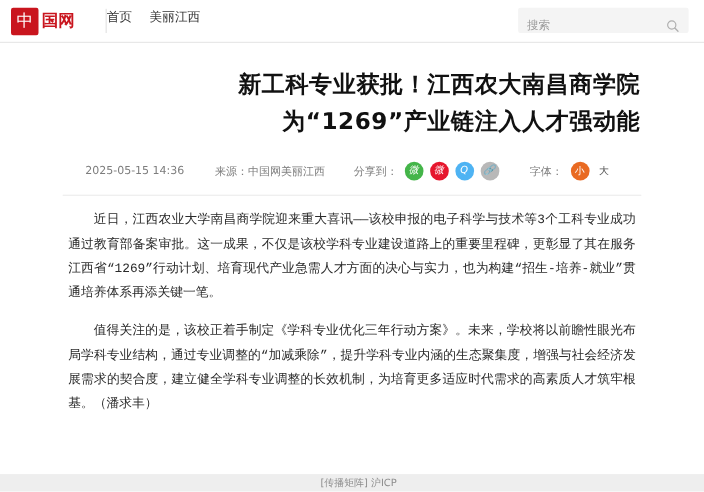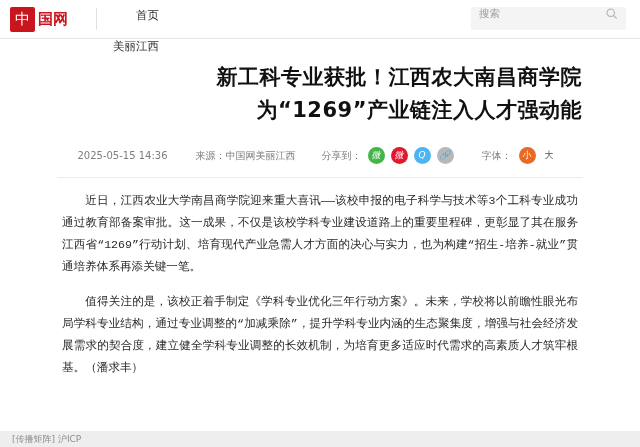--- a/index.html
+++ b/index.html
@@ -49,45 +49,43 @@
     color: #c9151e;
     font-size: 15px;
     font-weight: bold;
     margin-left: 3px;
     letter-spacing: 0px;
     font-family: "DejaVu Sans", sans-serif;
     white-space: nowrap;
   }
   .nav {
     display: flex;
-    align-items: flex-end;
+    align-items: flex-start;
     gap: 16px;
     margin-left: 6px;
     border-left: 1px solid #e0e0e0;
-    padding-left: 16px;
     height: 22px;
-    flex-direction: column;
   }
   .nav-item {
     font-size: 11.5px;
     color: #333;
     font-family: "DejaVu Sans", sans-serif;
     white-space: nowrap;
     cursor: pointer;
   }
   .search-box {
     position: absolute;
     right: 14px;
     top: 7px;
     width: 155px;
     height: 23px;
     background: #f4f4f4;
     border-radius: 2px;
     display: flex;
-    align-items: flex-start;
+    align-items: flex-end;
     padding: 0 8px;
   }
   .search-box .ph {
     font-size: 10.5px;
     color: #9b9b9b;
     font-family: "DejaVu Sans", sans-serif;
     flex: 1;
   }
   .search-ico {
     width: 13px; height: 13px;
@@ -175,20 +173,21 @@
   .article p.last { margin-bottom: 0; }
 
   
   .footer {
     position: absolute;
     left: 0; right: 0; bottom: 0;
     height: 16px;
     background: #eeeeee;
     display: flex;
     align-items: center;
+    justify-content: center;
     padding-left: 12px;
   }
   .footer span {
     font-size: 9px;
     color: #8d8d8d;
     font-family: "DejaVu Sans", sans-serif;
   }
 </style>
 </head>
 <body>

